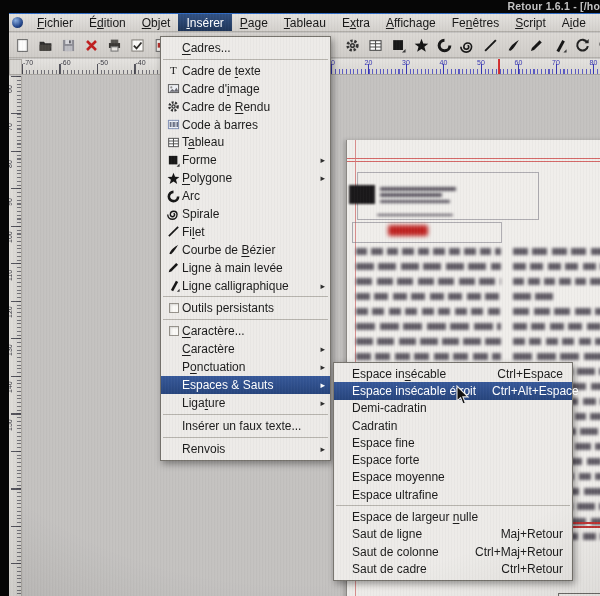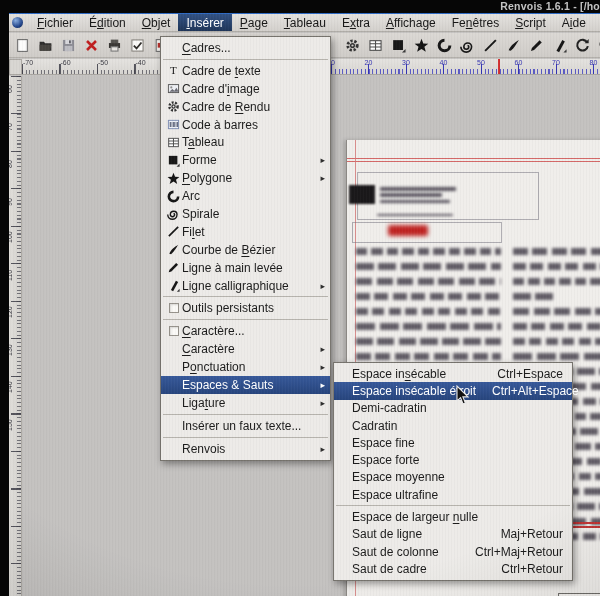--- a/index.html
+++ b/index.html
@@ -94,21 +94,21 @@
 
   
   .overlay { position:absolute; inset:0; pointer-events:none; z-index:50;
     background:
       repeating-linear-gradient(90deg, rgba(255,255,255,.022) 0 1px, rgba(0,0,0,.022) 1px 2px, transparent 2px 3px),
       radial-gradient(135% 115% at 48% 38%, rgba(0,0,0,0) 52%, rgba(0,0,0,.16) 82%, rgba(0,0,0,.34) 100%); }
 </style>
 </head>
 <body>
 
-<div class="titlebar">Renvois 1.6.1 - [/ho</div>
+<div class="titlebar">Retour 1.6.1 - [/ho</div>
 
 <div class="screen">
 
   <div class="menubar">
     <span class="app-icon"></span>
   <div class="mb-item"><span class=""><u>F</u>ichier</span></div>
       <div class="mb-item"><span class="">É<u>d</u>ition</span></div>
       <div class="mb-item"><span class=""><u>O</u>bjet</span></div>
       <div class="mb-item active"><span class=""><u>I</u>nsérer</span></div>
       <div class="mb-item"><span class=""><u>P</u>age</span></div>

